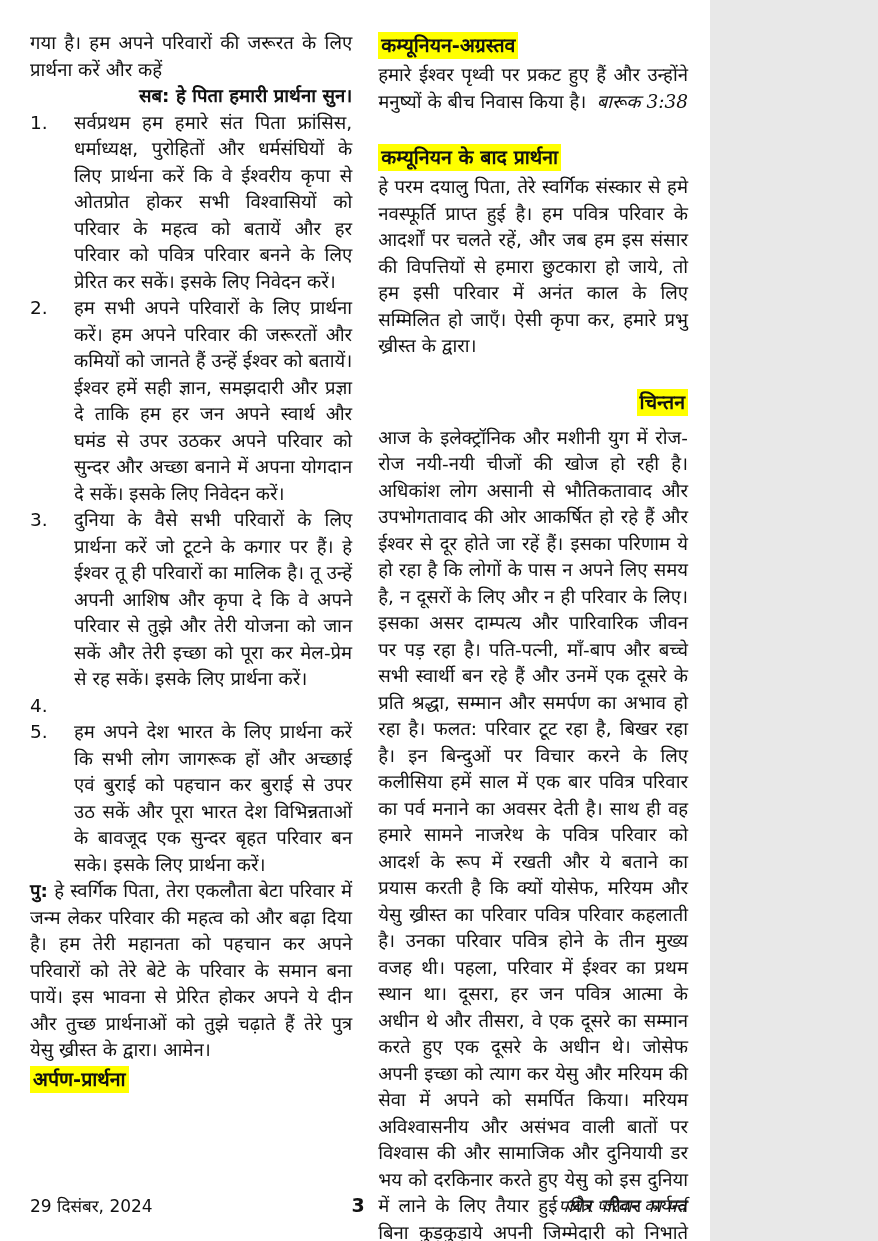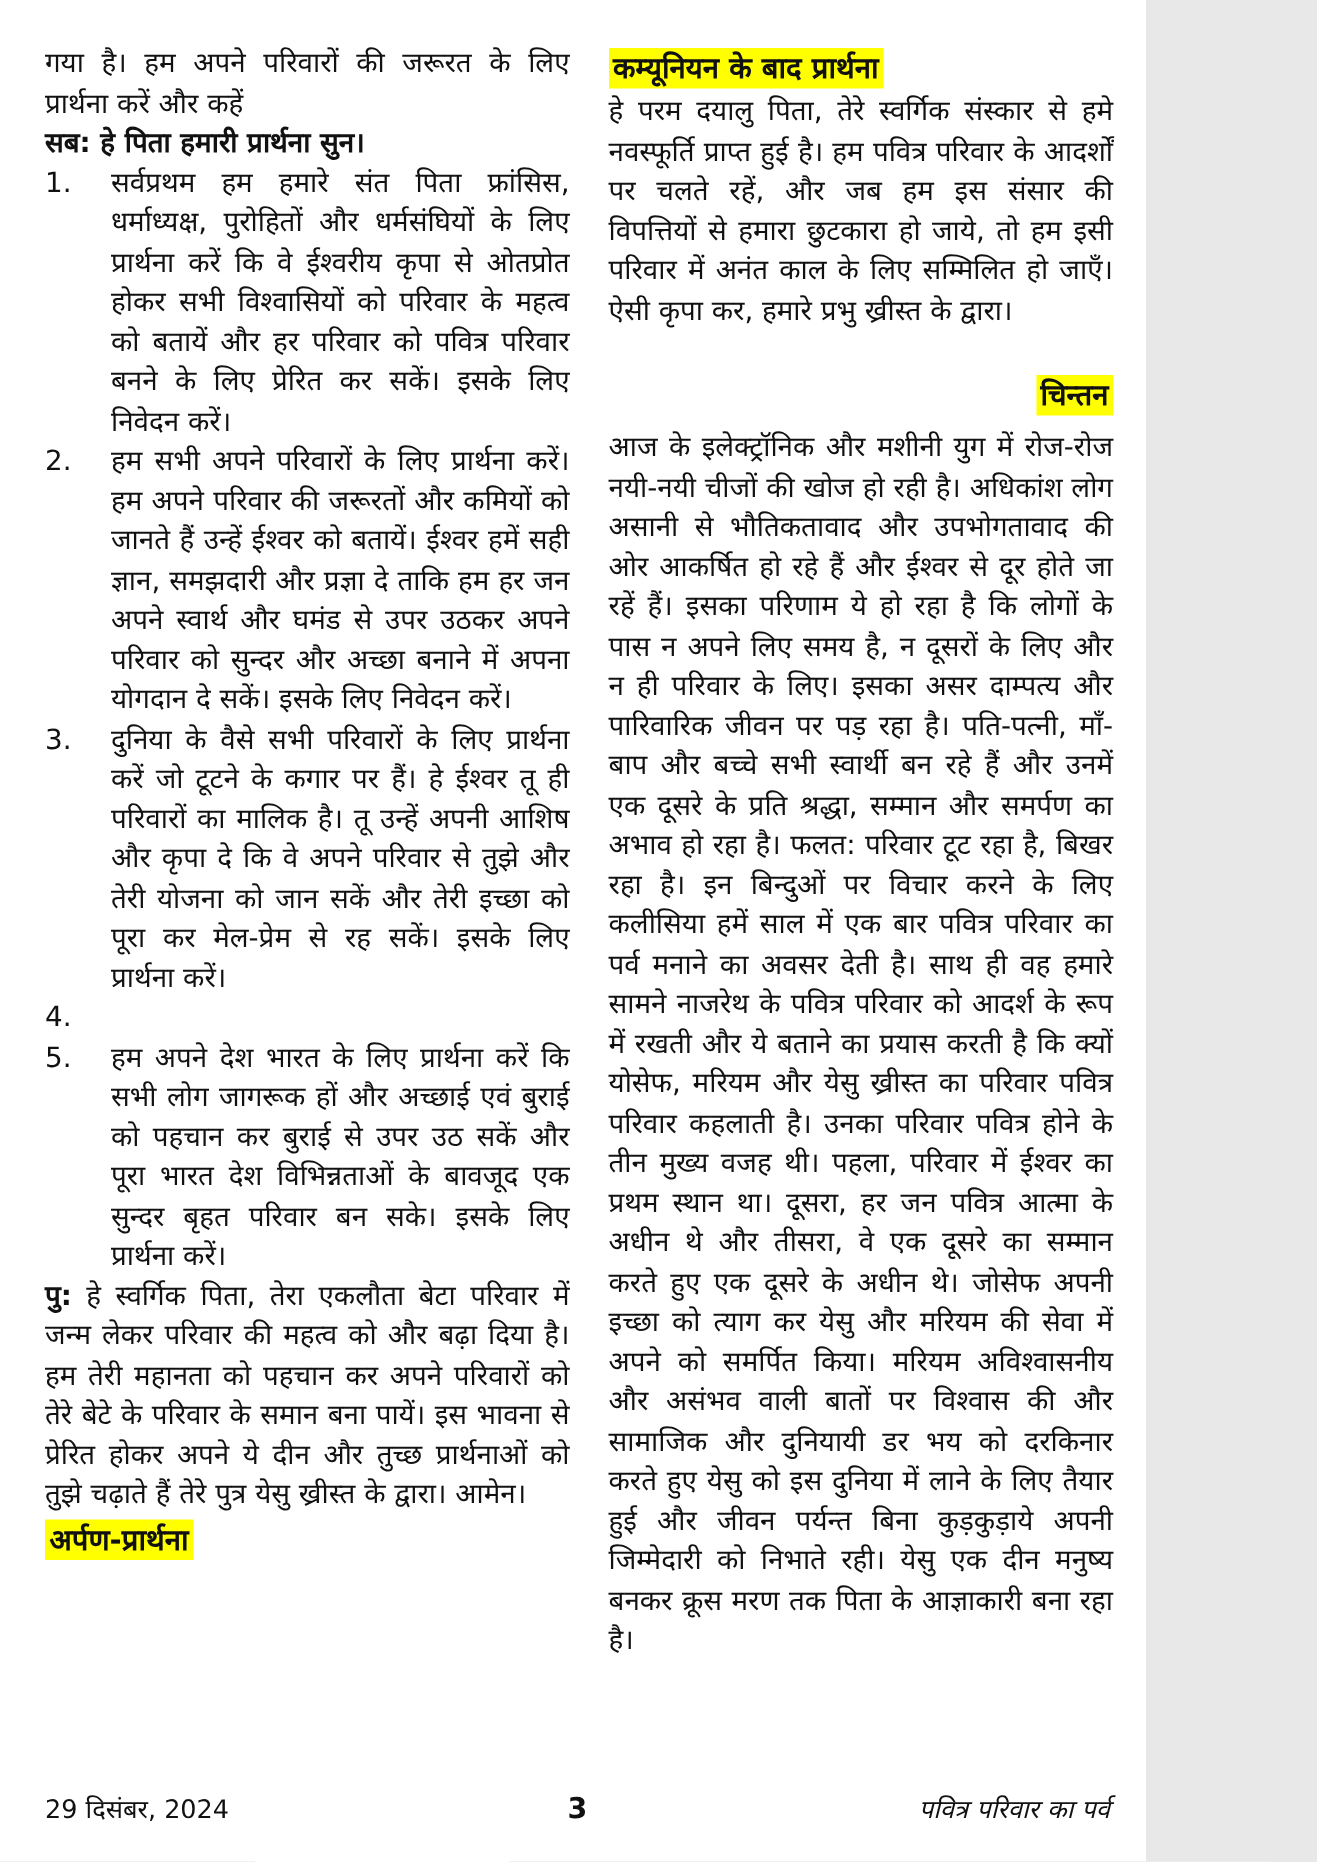--- a/index.html
+++ b/index.html
@@ -1,30 +1,30 @@
 <!DOCTYPE html>
 <html lang="hi"><head>
 <meta charset="utf-8">
 <style>
   * { margin:0; padding:0; box-sizing:border-box; }
   html,body { background:#e8e8e8; }
   body { width:878px; font-family:"DejaVu Sans","Liberation Sans",sans-serif; }
   .page {
-    position:relative; width:764px; height:1241px; background:#ffffff;
+    position:relative; width:710px; height:1241px; background:#ffffff;
     color:#111111; overflow:hidden;
   }
   .columns {
     position:absolute; top:30px; left:30px; right:22px;
     display:flex; gap:26px;
   }
   .col { font-size:18.5px; line-height:26.5px; }
   .col.left  { width:418px; }
   .col.right { width:402px; }
   .just  { text-align:justify; text-justify:inter-word; }
-  .bold  { font-weight:bold; }
+  .bold  { font-weight:bold;text-align:right; }
   .hl-heading {
     display:inline-block; background:#ffff00; font-weight:bold;
     font-size:19.5px; line-height:25px; padding:1px 3px; margin:2px 0 3px 0;
   }
   .petition { display:flex; }
   .petition .num { flex:0 0 44px; }
   .petition .ptext { flex:1; }
   .center { text-align:right; }
   .cite { float:right; font-style:italic; font-family:"DejaVu Serif","Liberation Serif",serif; }
   .sect { margin-bottom:27px; }
@@ -69,20 +69,24 @@
 
       <p class="just"><span class="bold">पु:</span> <span>हे स्वर्गिक पिता, तेरा एकलौता बेटा परिवार में जन्म लेकर परिवार की महत्व को और बढ़ा दिया है। हम तेरी महानता को पहचान कर अपने परिवारों को तेरे बेटे के परिवार के समान बना पायें। इस भावना से प्रेरित होकर अपने ये दीन और तुच्छ प्रार्थनाओं को तुझे चढ़ाते हैं तेरे पुत्र येसु ख्रीस्त के द्वारा। आमेन।</span></p>
 
       <div>
         <span class="hl-heading">अर्पण-प्रार्थना</span>
       </div>
     </div>
 
     <div class="col right">
 
+      <div class="sect">
+        <span class="hl-heading">कम्यूनियन-अग्रस्तव</span>
+        <p class="just"><span>हमारे ईश्वर पृथ्वी पर प्रकट हुए हैं और उन्होंने मनुष्यों के बीच निवास किया है।</span> <span class="cite">बारूक 3:38</span></p>
+      </div>
 
       <div class="sect">
         <span class="hl-heading">कम्यूनियन के बाद प्रार्थना</span>
         <p class="just">हे परम दयालु पिता, तेरे स्वर्गिक संस्कार से हमे नवस्फूर्ति प्राप्त हुई है। हम पवित्र परिवार के आदर्शों पर चलते रहें, और जब हम इस संसार की विपत्तियों से हमारा छुटकारा हो जाये, तो हम इसी परिवार में अनंत काल के लिए सम्मिलित हो जाएँ।  ऐसी कृपा कर, हमारे  प्रभु ख्रीस्त के द्वारा।</p>
       </div>
 
       <div>
         <div class="center reflection-head">
           <span class="hl-heading">चिन्तन</span>
         </div>

